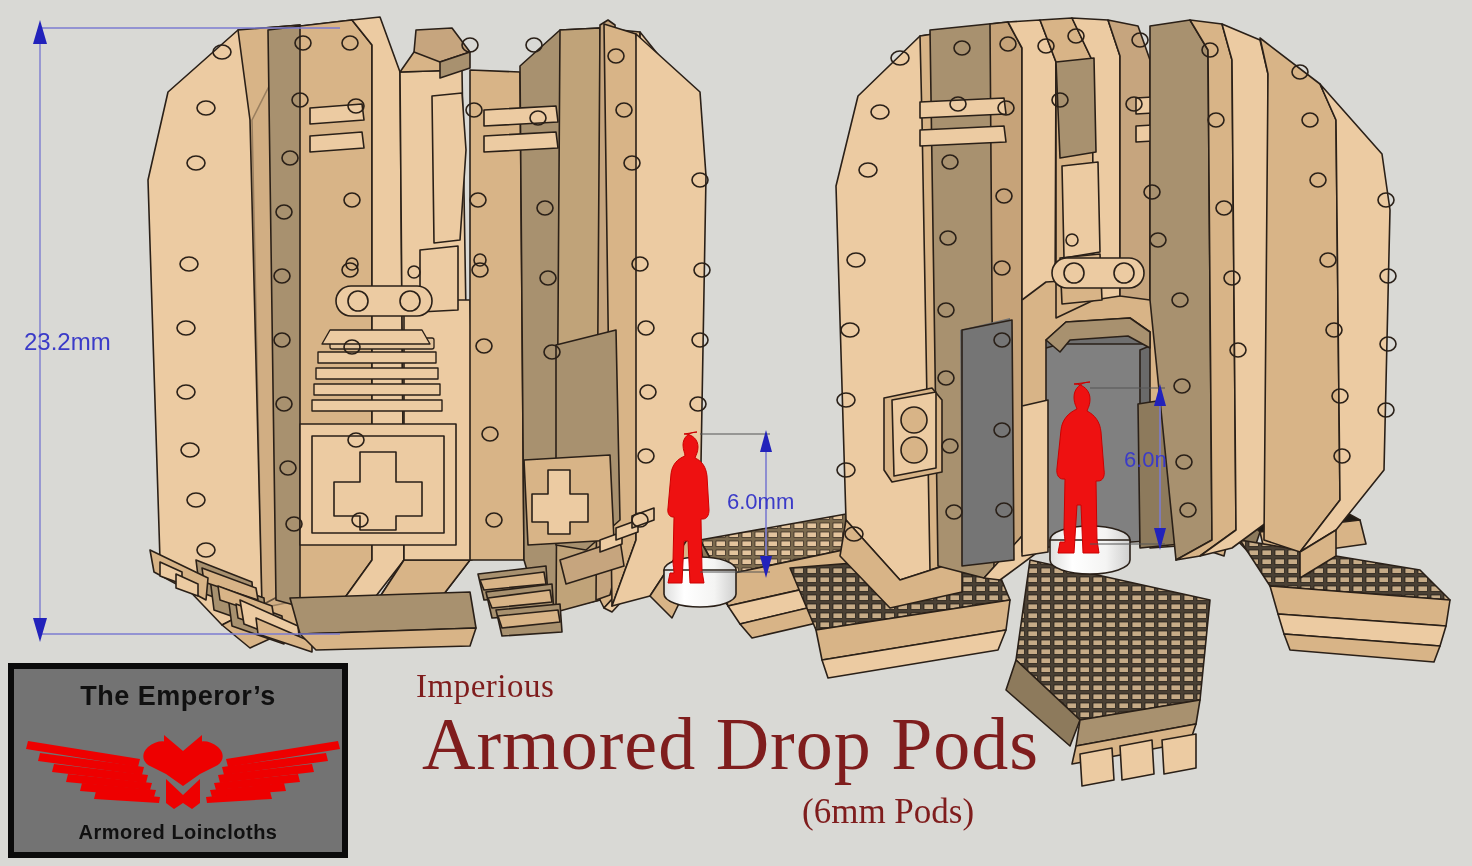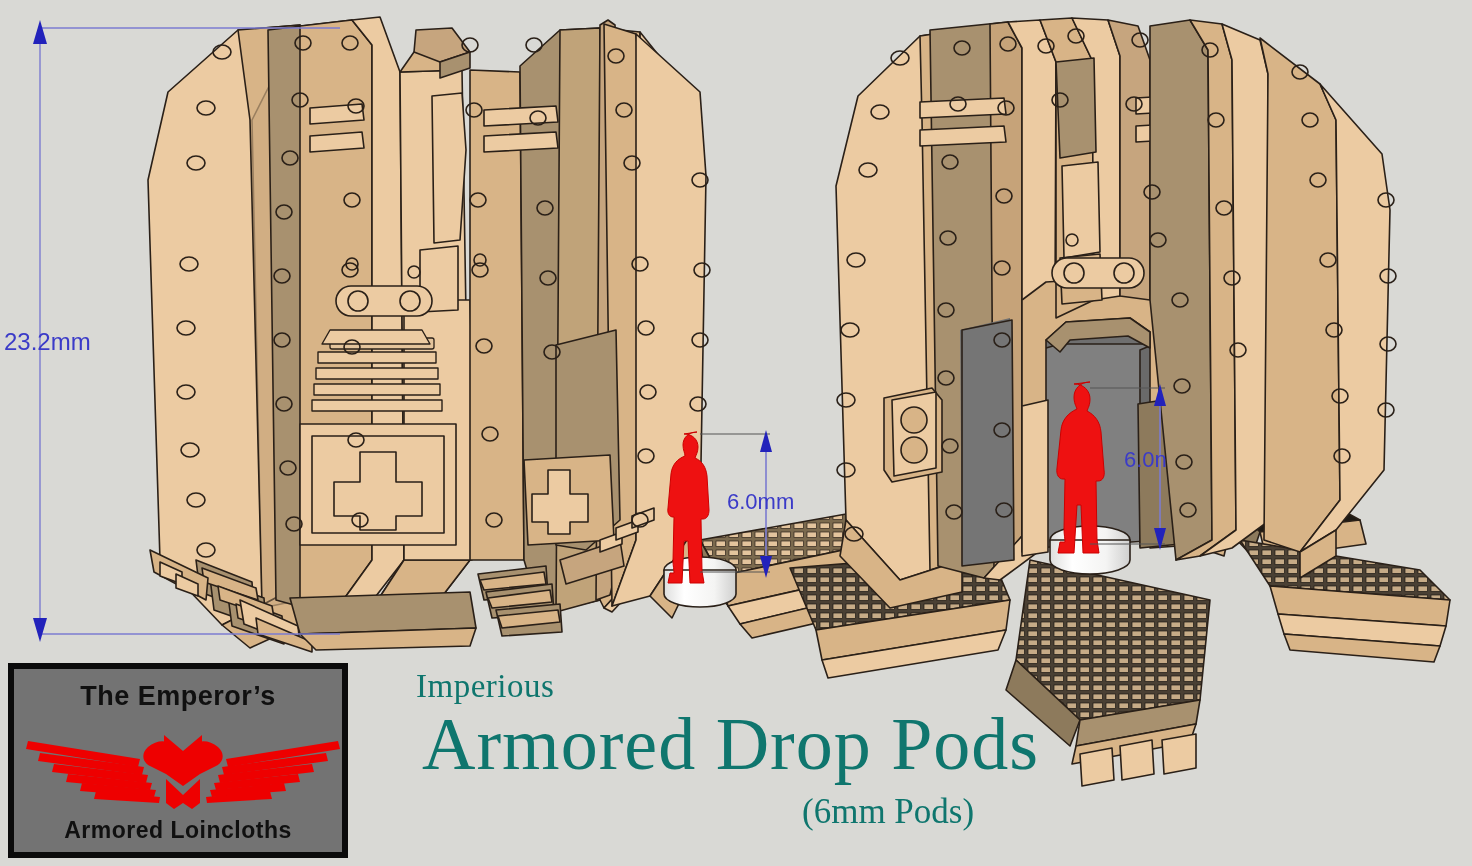--- a/index.html
+++ b/index.html
@@ -13,42 +13,42 @@
   #stage{position:absolute;inset:0;width:1472px;height:866px;}
   svg.layer{position:absolute;left:0;top:0;width:1472px;height:866px;}
 
   .dimlabel{
     position:absolute;
     color:#3b3bc8;
     font-family:"Liberation Sans", sans-serif;
     white-space:nowrap;
     user-select:none;
   }
-  #dim-height-label{left:4px;top:328px;font-size:24px;}
+  #dim-height-label{left:24px;top:328px;font-size:24px;}
   #dim-fig1-label{left:727px;top:489px;font-size:22px;text-align:center;}
   #dim-fig2-label{left:1124px;top:447px;font-size:22px;}
 
   
   #logo-box{
     position:absolute;left:8px;top:663px;width:340px;height:195px;
     background:#737373;border:6px solid #0b0b0b;box-sizing:border-box;
   }
   #logo-top-text,#logo-bottom-text{
     position:absolute;left:0;width:100%;text-align:center;
     color:#101010;font-family:"Liberation Sans", sans-serif;
     font-weight:bold;letter-spacing:.5px;
   }
   #logo-top-text{top:12px;font-size:27px;}
-  #logo-bottom-text{bottom:8px;font-size:23px;text-align:center;}
+  #logo-bottom-text{bottom:8px;font-size:20px;text-align:center;}
   #logo-aquila{position:absolute;left:6px;top:48px;width:326px;height:100px;}
 
   
   #title-block{
     position:absolute;left:412px;top:663px;width:640px;height:200px;
-    color:#0f766e;font-family:"Liberation Serif", serif;
+    color:#7f1d1d;font-family:"Liberation Serif", serif;
   }
   #title-pre{position:absolute;left:4px;top:5px;font-size:33px;letter-spacing:.5px;}
   #title-main{position:absolute;left:10px;top:39px;font-size:74px;font-weight:normal;letter-spacing:1px;}
   #title-sub{position:absolute;left:390px;top:129px;font-size:35px;}
 </style>
 </head>
 <body>
 
 <div id="stage">
 

